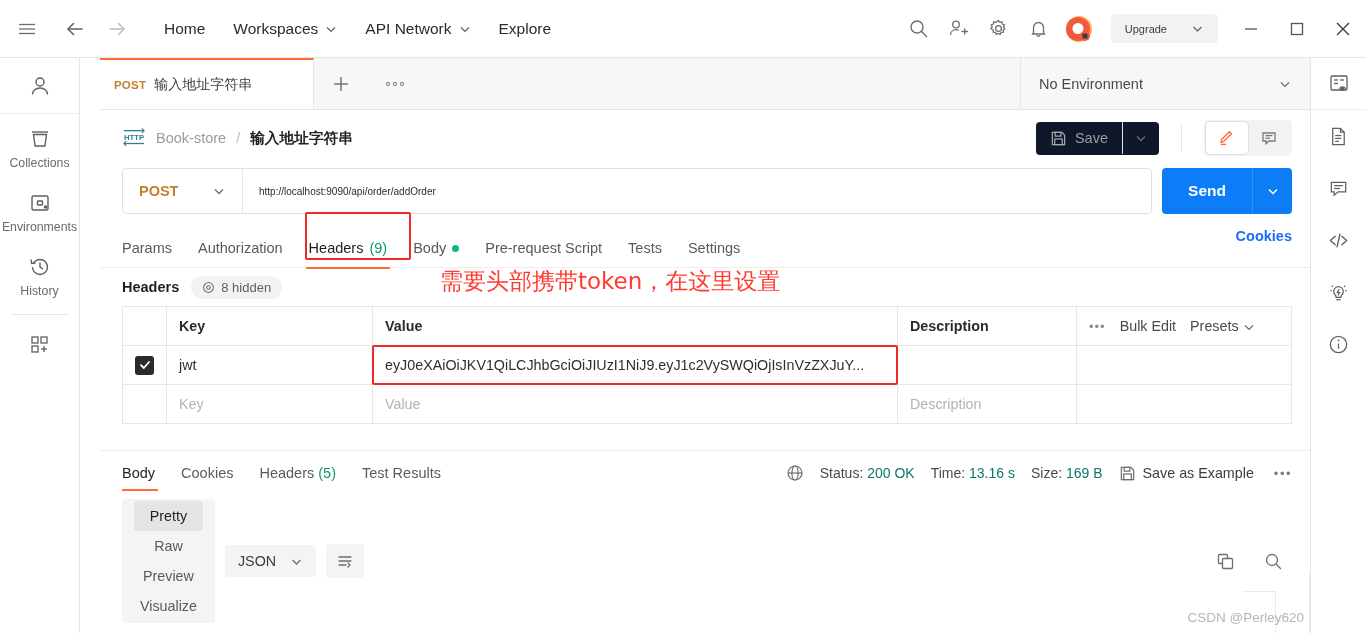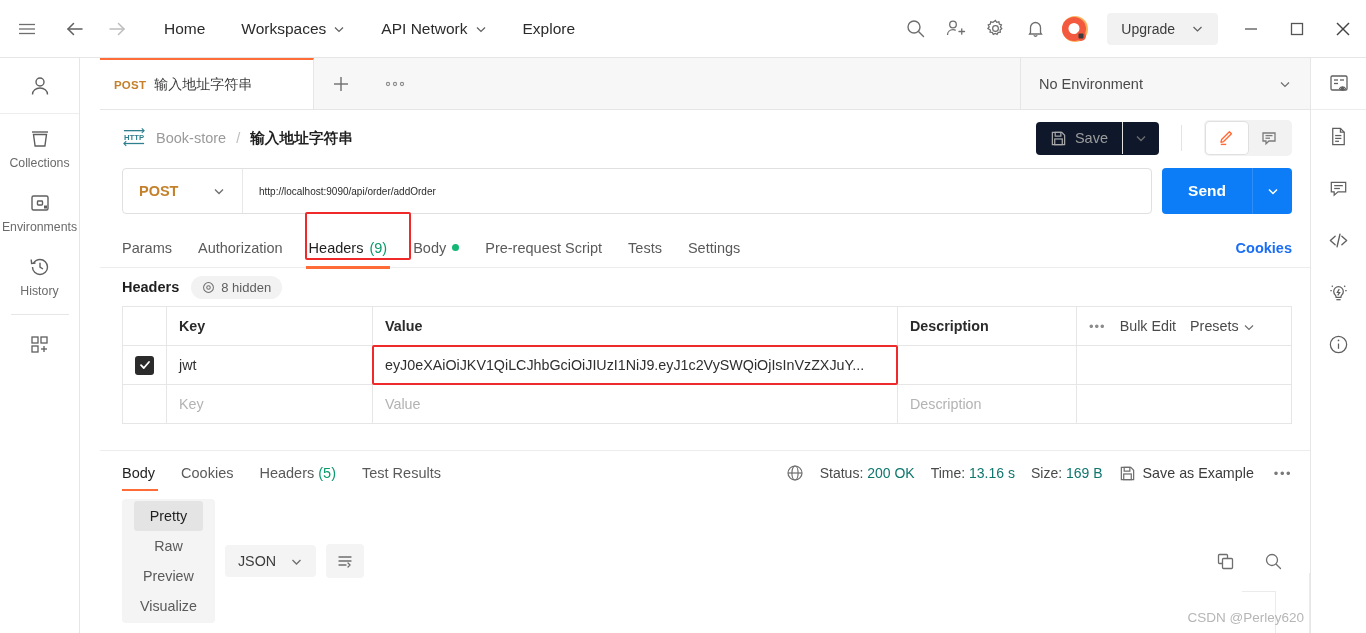--- a/index.html
+++ b/index.html
@@ -14,37 +14,37 @@
 
   
   .topbar {
     height: 58px; width: 100%;
     display: flex; align-items: center;
     background: #fff;
     border-bottom: 1px solid #e6e6e6;
   }
   .hamburger { width: 54px; display: flex; align-items: center; justify-content: center; }
   .navarrow { width: 42px; display: flex; align-items: center; justify-content: center; }
-  .nav-links { display: flex; align-items: center; gap: 8px; margin-left: 12px; }
+  .nav-links { display: flex; align-items: center; gap: 0; margin-left: 12px; }
   .nav-link {
     font-size: 15.5px; color: #2b2b2b; padding: 6px 14px;
     display: flex; align-items: center; gap: 7px; border-radius: 4px;
     white-space: nowrap;
   }
   .topbar-spacer { flex: 1; }
   .top-icons { display: flex; align-items: center; gap: 4px; }
   .icon-btn {
     width: 36px; height: 36px; display: flex; align-items: center; justify-content: center;
     border-radius: 4px;
   }
   .upgrade-btn {
-    display: flex; align-items: center; gap: 16px;
+    display: flex; align-items: center; gap: 24px;
     background: #f2f2f2; border-radius: 4px;
     padding: 8px 14px; margin-left: 14px; margin-right: 6px;
-    font-size: 14px; color: #3c3c3c;
+    font-size: 11px; color: #3c3c3c;
   }
   .wincontrols { display: flex; align-items: center; margin-left: 4px; }
   .wincontrol { width: 46px; height: 40px; display: flex; align-items: center; justify-content: center; }
 
   
   .leftrail {
     position: absolute; left: 0; top: 58px; bottom: 0; width: 80px;
     background: #fff; border-right: 1px solid #e6e6e6;
     display: flex; flex-direction: column; align-items: center;
   }
@@ -132,21 +132,21 @@
     background: #0d7df7; color: #fff; font-size: 15.5px; font-weight: bold;
     padding: 0 26px; display: flex; align-items: center; height: 46px;
   }
   .sendcaret {
     background: #0d7df7; width: 40px; height: 46px; display: flex; align-items: center; justify-content: center;
     border-left: 1px solid #2f8ff8;
   }
 
   
   .reqtabs {
-    display: flex; align-items: center; padding: 0 18px 0 22px; margin-top: 14px;
+    display: flex; align-items: flex-start; padding: 0 18px 0 22px; margin-top: 14px;
     border-bottom: 1px solid #ededed; height: 40px; position: relative;
   }
   .reqtab {
     font-size: 14.5px; color: #5a5a5a; padding: 0 13px; height: 40px;
     display: flex; align-items: center; gap: 6px; position: relative;
   }
   .reqtab:first-child { padding-left: 0; }
   .reqtab .cnt { color: #0b9a6d; }
   .reqtab.active { color: #1f1f1f; }
   .reqtab.active::after {
@@ -677,20 +677,21 @@
         <span>
           <svg width="13" height="13" viewBox="0 0 14 14">
               <g fill="none" stroke="#6e6e6e" stroke-width="1.1">
                 <circle cx="7" cy="7" r="5.3"></circle>
                 <circle cx="7" cy="7" r="1.9"></circle>
               </g>
             </svg>
         </span>
         <span>8 hidden</span>
       </div>
+      <div class="annotation">需要头部携带token，在这里设置</div>
     </div>
 
     <div class="tablewrap">
       <table class="hdr">
         <colgroup>
           <col class="col-chk">
             <col class="col-key">
             <col class="col-val">
             <col class="col-desc">
             <col class="col-act">

